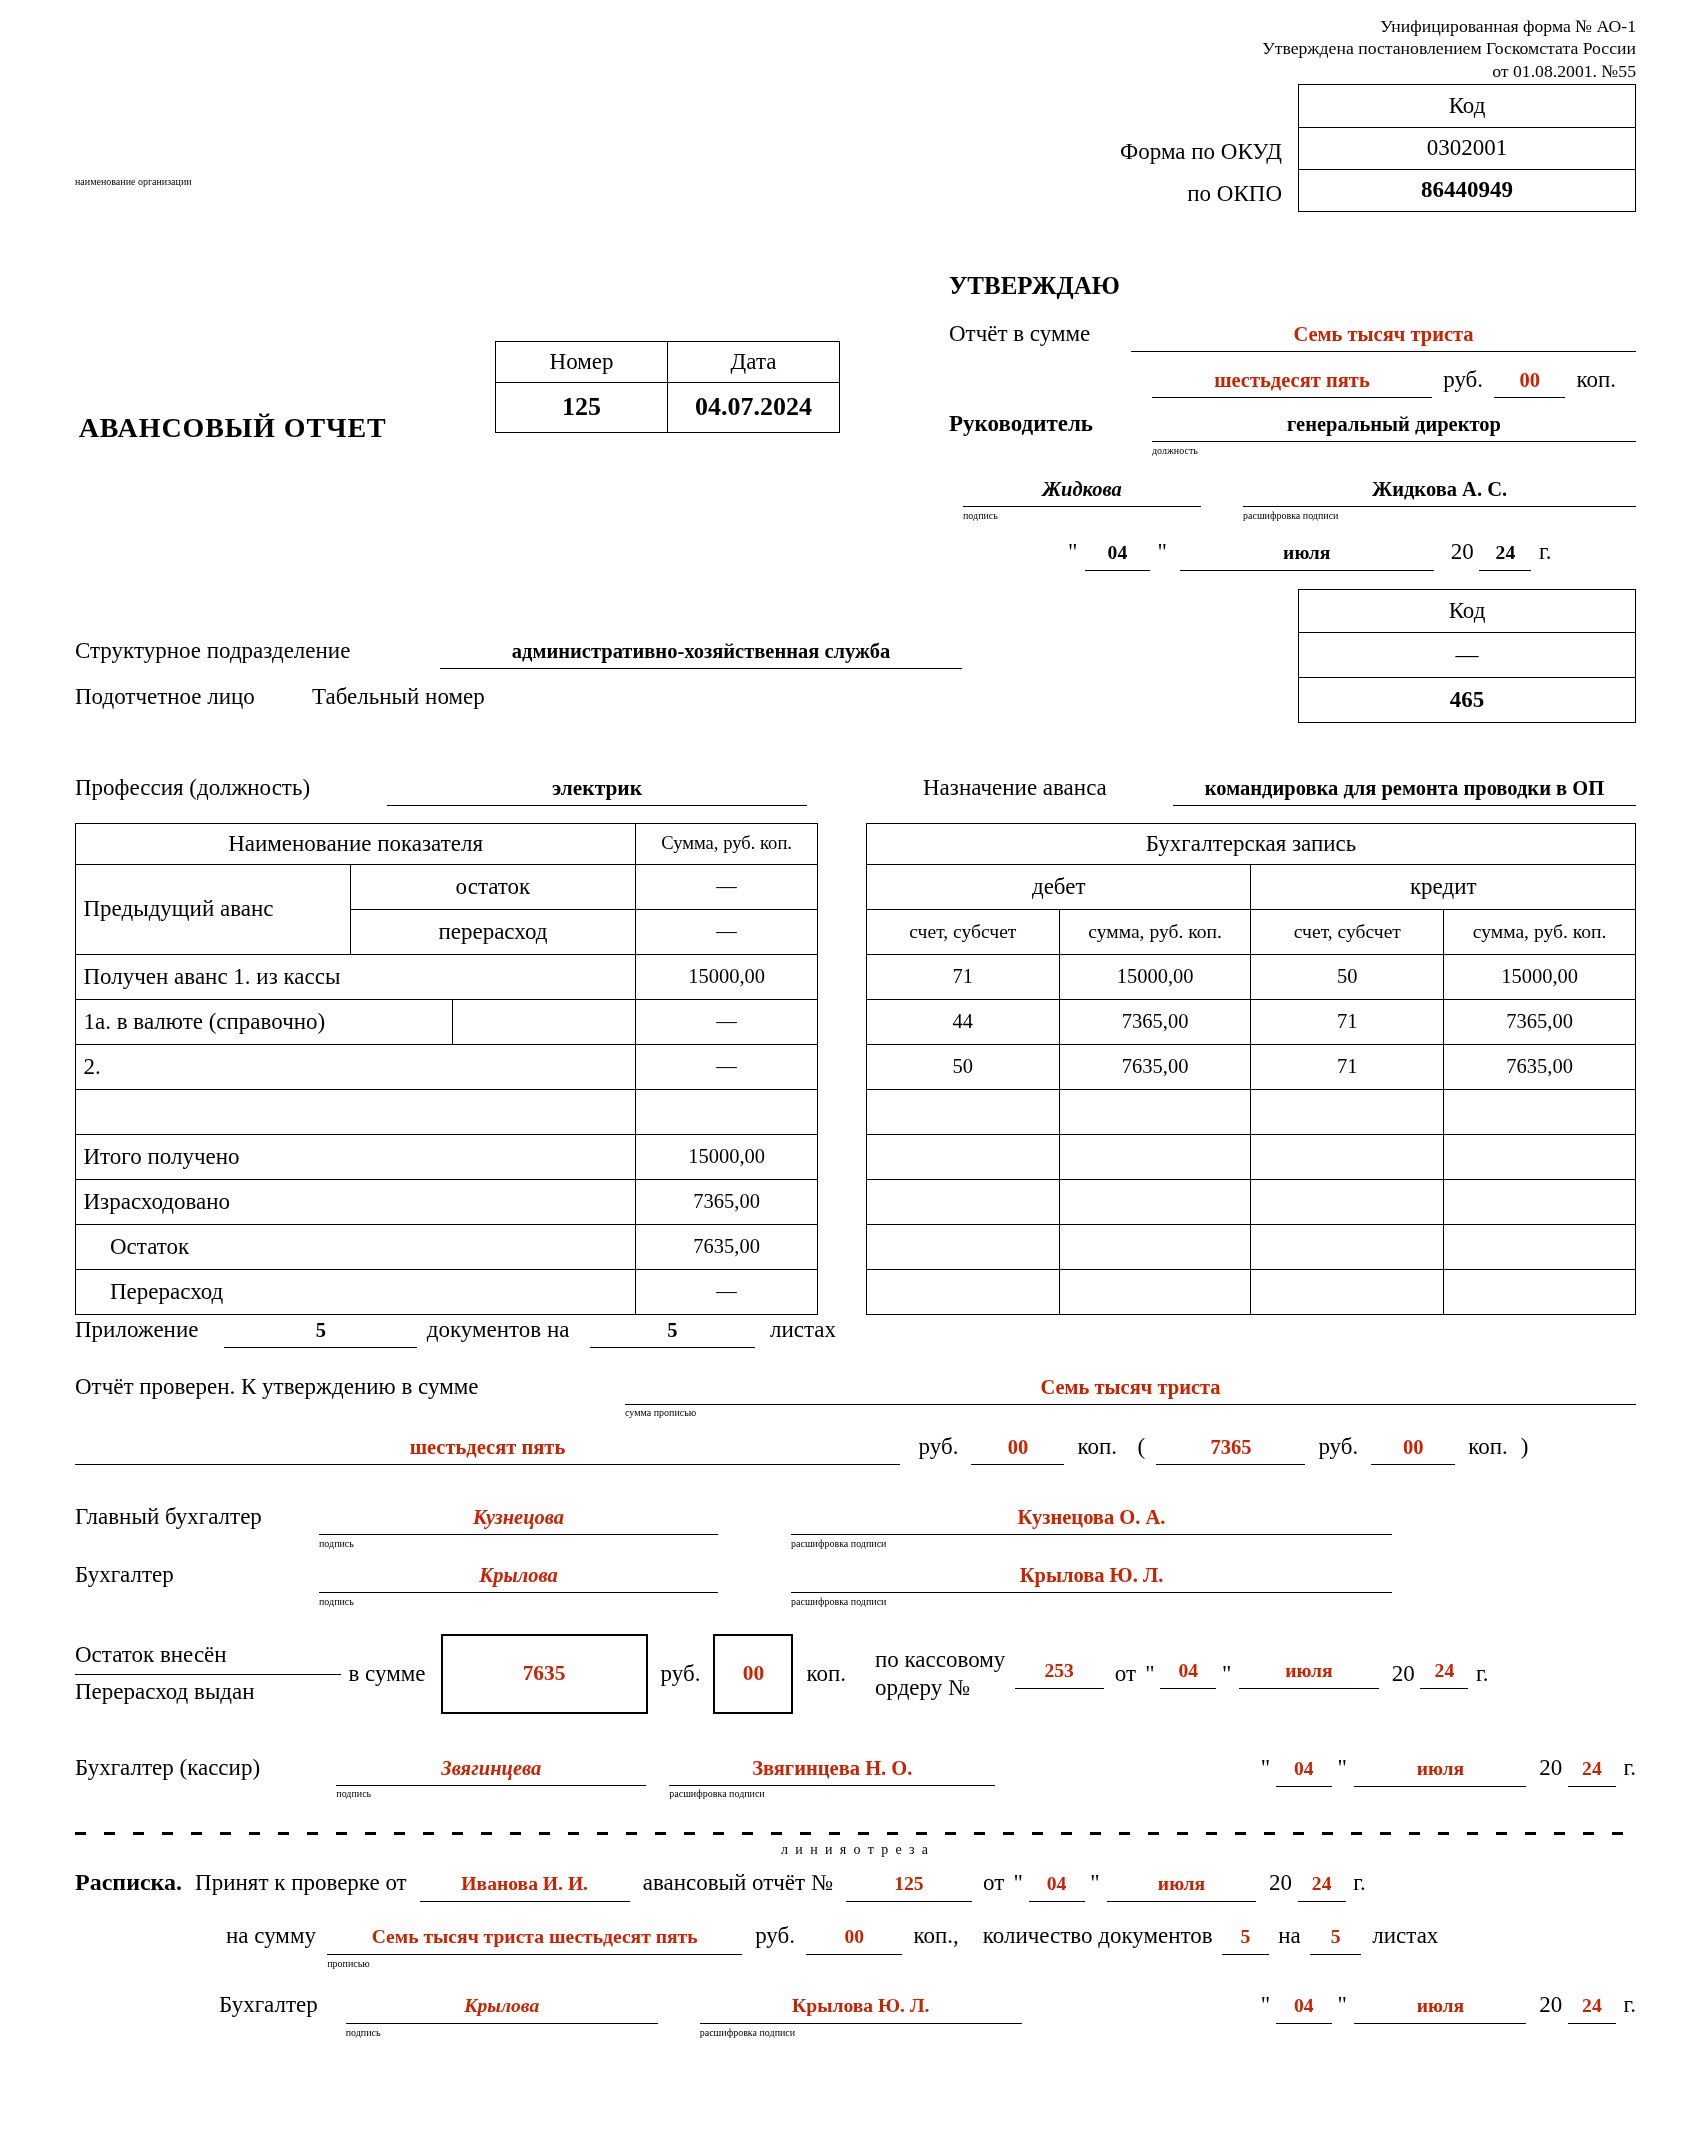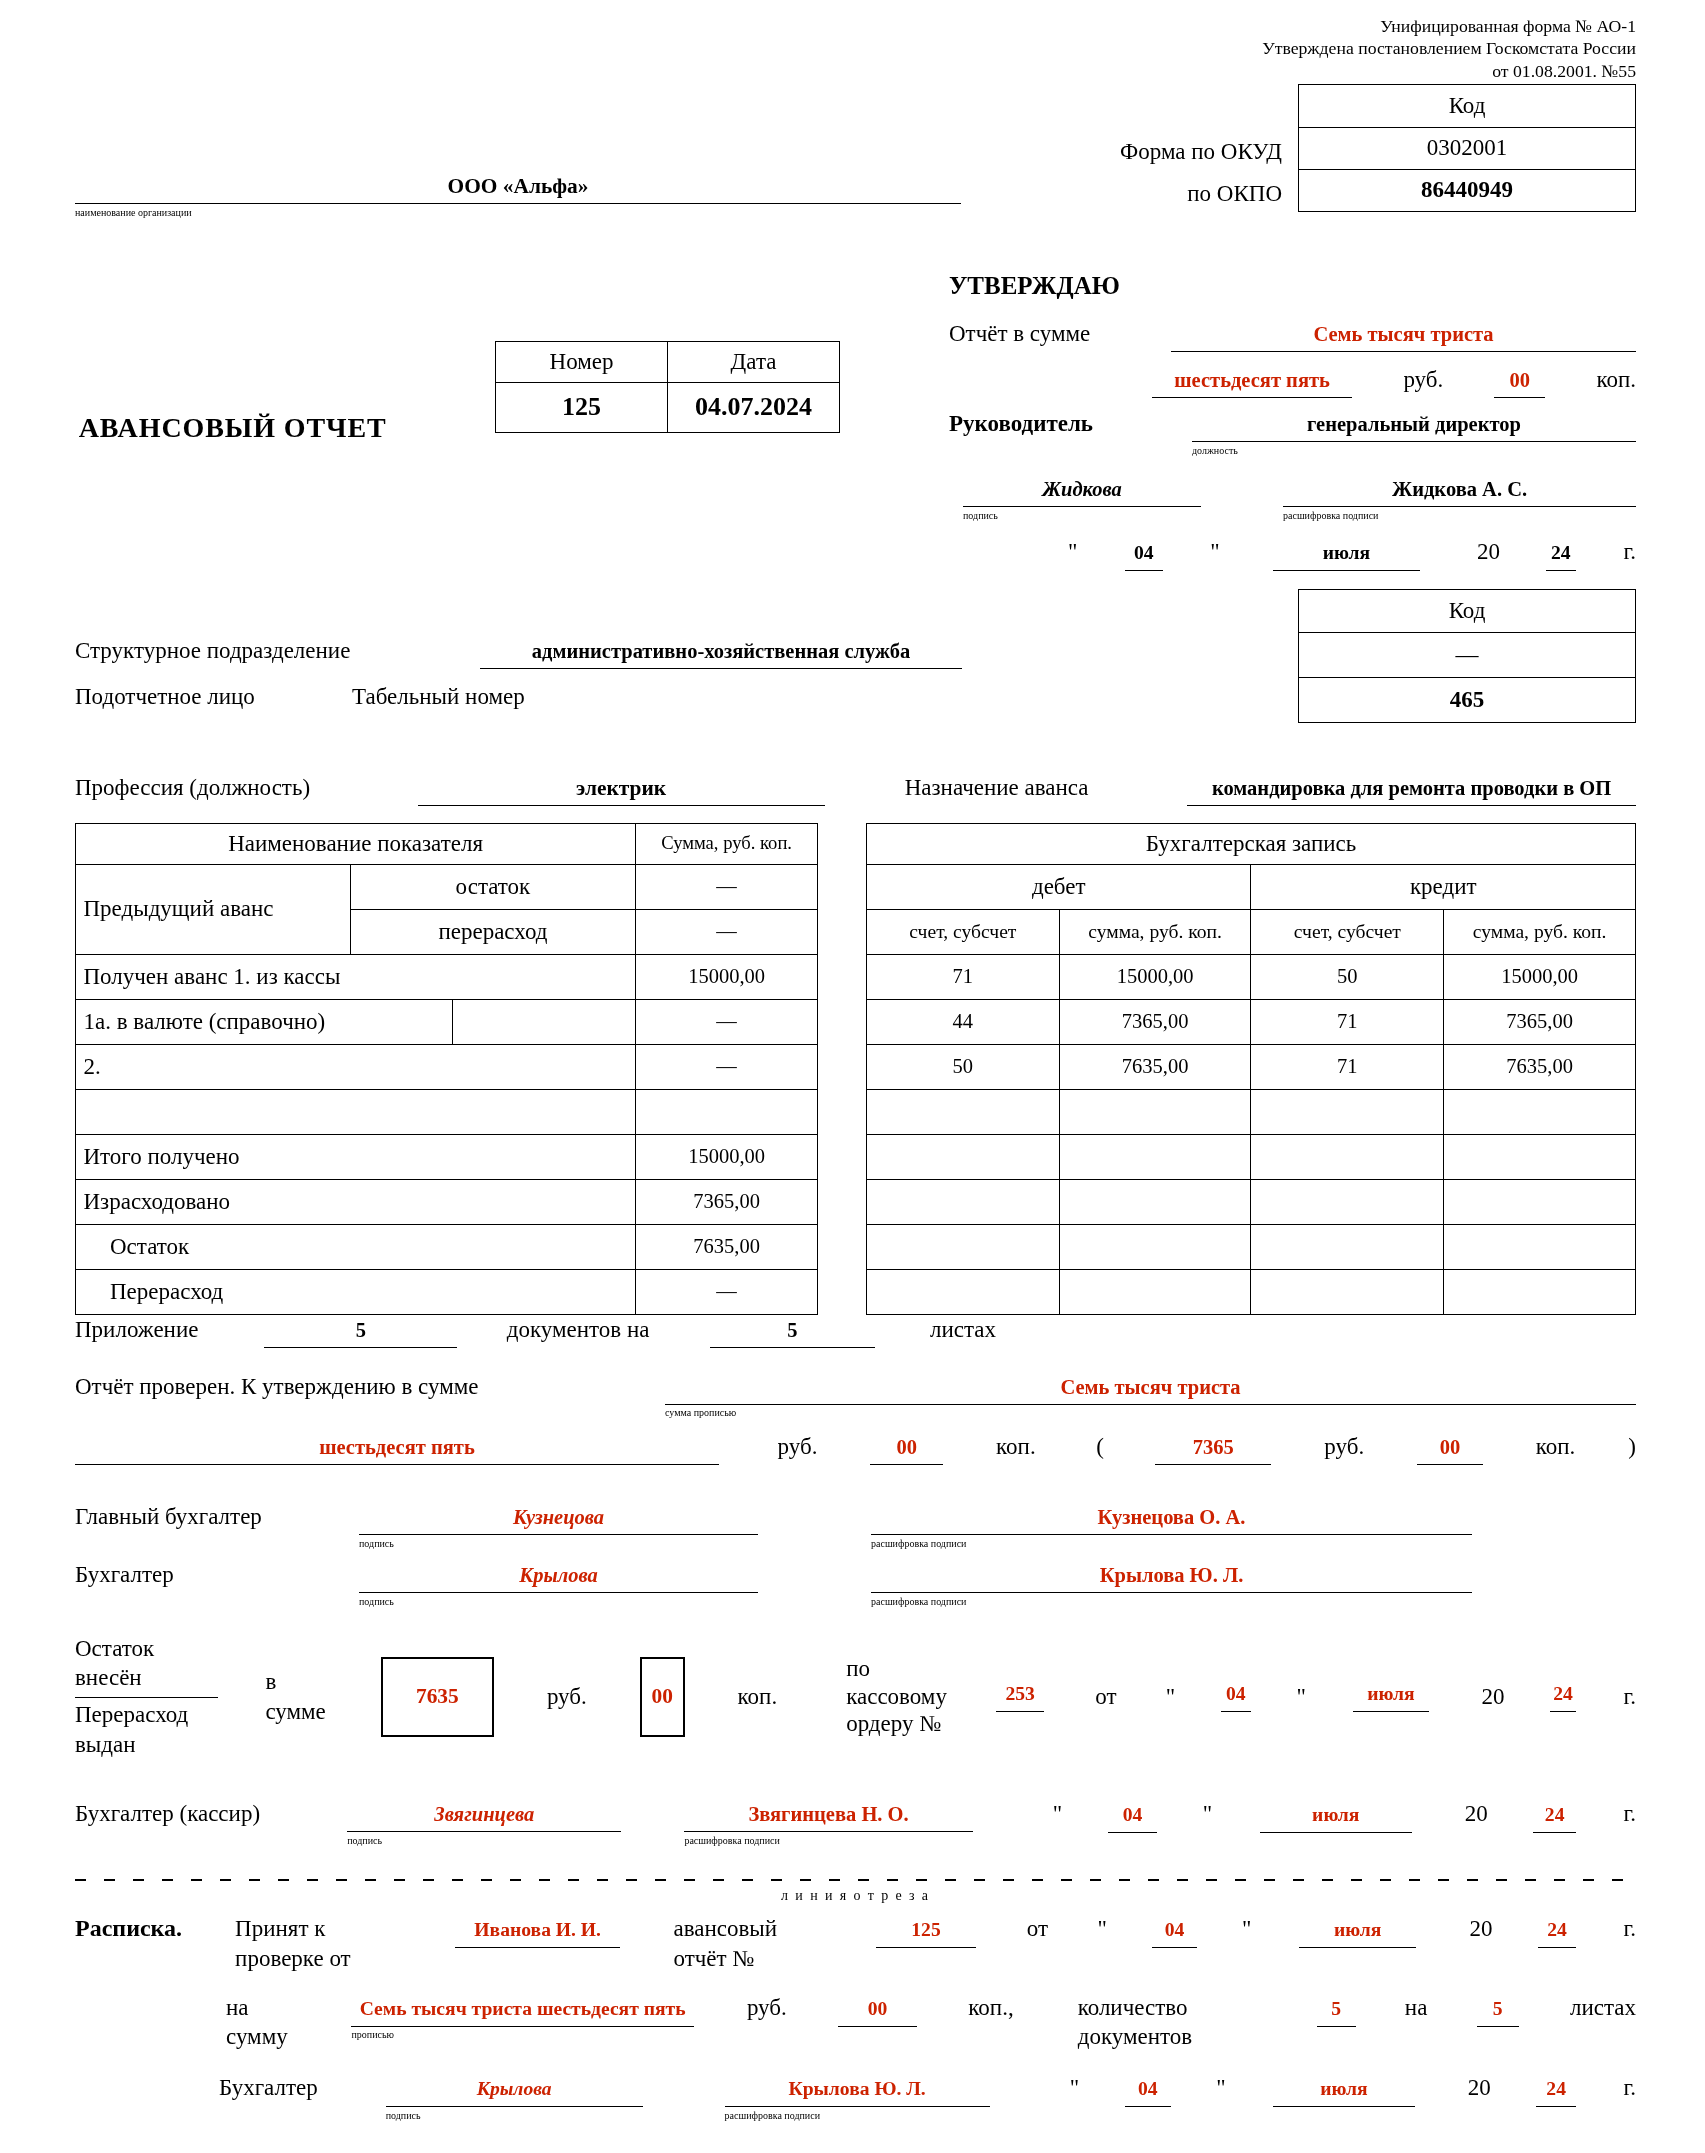--- a/index.html
+++ b/index.html
@@ -5,21 +5,21 @@
   :root { --accent:#cc2200; }
   * { margin:0; padding:0; box-sizing:border-box; }
   html,body { background:#ffffff; }
   .page {
     position:relative; width:1705px; height:2153px; overflow:hidden;
     background:#fff; color:#000;
     font-family:"Liberation Serif","DejaVu Serif",serif;
     font-size:23px; line-height:1.3;
   }
   .inner { padding:15px 69px 0 75px; }
-  .row { display:flex; align-items:baseline;gap:40px; }
+  .row { display:flex; align-items:baseline; }
   .row.center { align-items:center; }
   .bold { font-weight:bold; }
   .it { font-style:italic; }
   .red { color:var(--accent); font-weight:bold; }
   .sp { flex:1; }
   .cap { font-size:10px; line-height:1.3; padding-top:1.9px; }
   .fill { display:inline-block; border-bottom:1.9px solid #000; text-align:center; min-height:31px; }
   .fld { display:inline-flex; flex-direction:column; }
   .fld > .fill { width:100%; }
   .vtext { font-size:20.5px; font-weight:bold; }
@@ -75,21 +75,20 @@
 <div class="inner">
 
   <div class="meta">
     <div>Унифицированная форма № АО-1</div>
     <div>Утверждена  постановлением Госкомстата России</div>
     <div>от 01.08.2001. №55</div>
   </div>
 
   <div class="codes-row">
     <div class="org-block">
-      <div class="org-name">ООО «Альфа»</div>
       <div class="cap">наименование организации</div>
     </div>
     <div class="okud-label">Форма по ОКУД</div>
     <div class="okpo-label">по ОКПО</div>
     <table class="code-table">
       <tbody>
             <tr>
               <td class="code-h">Код</td>
             </tr>
       <tr>

